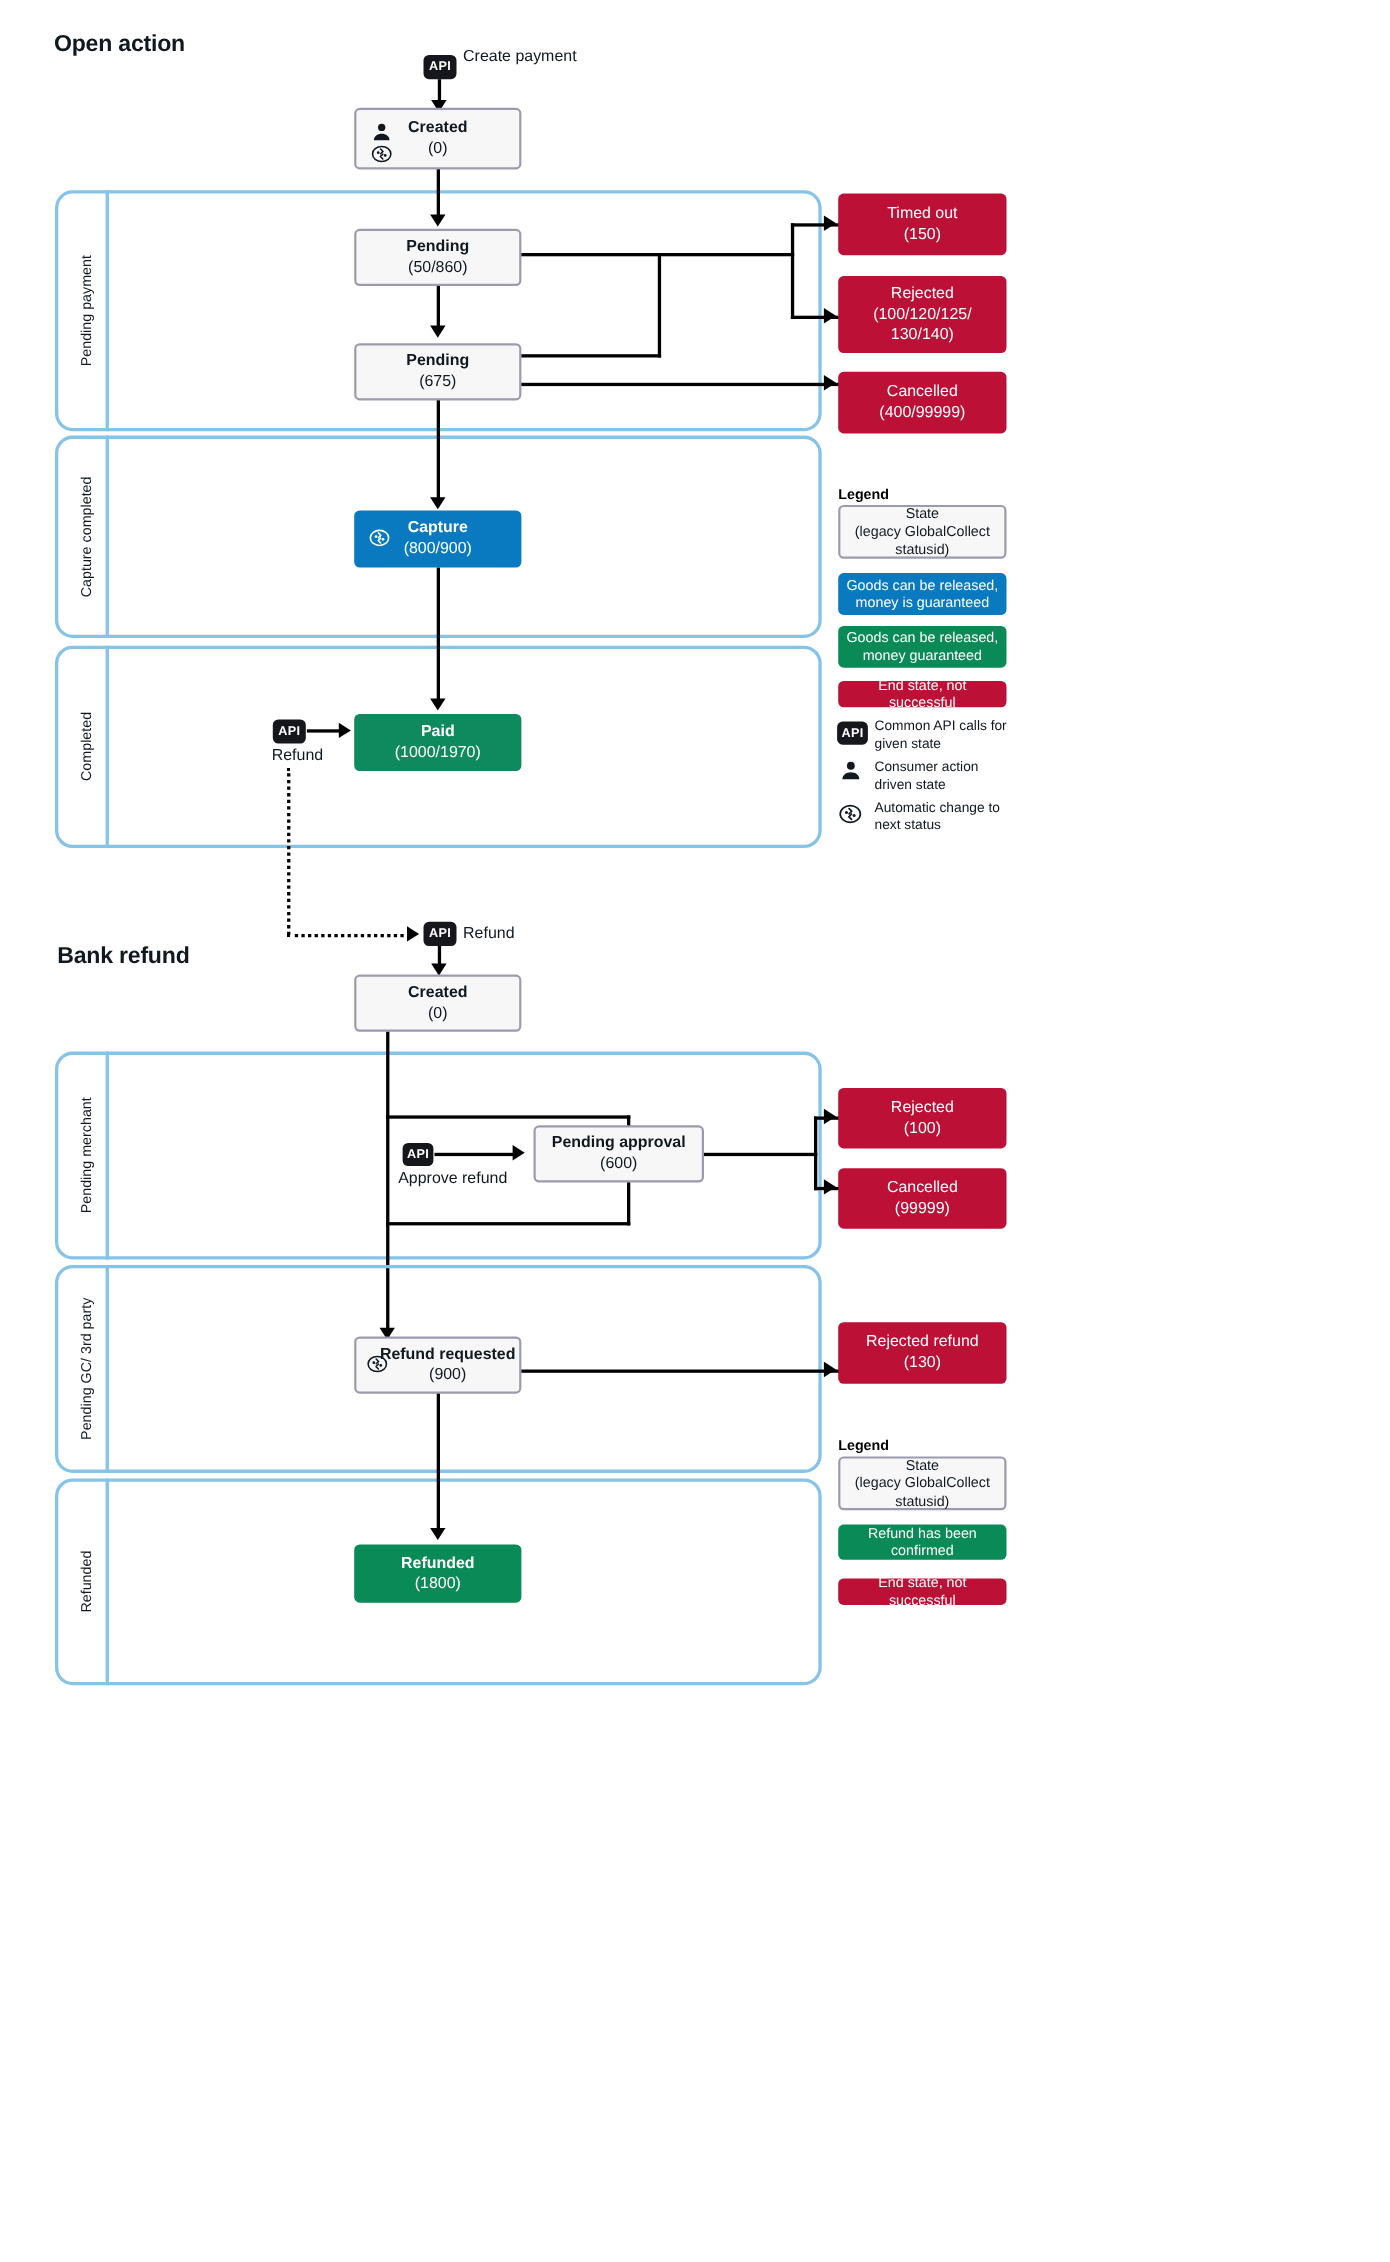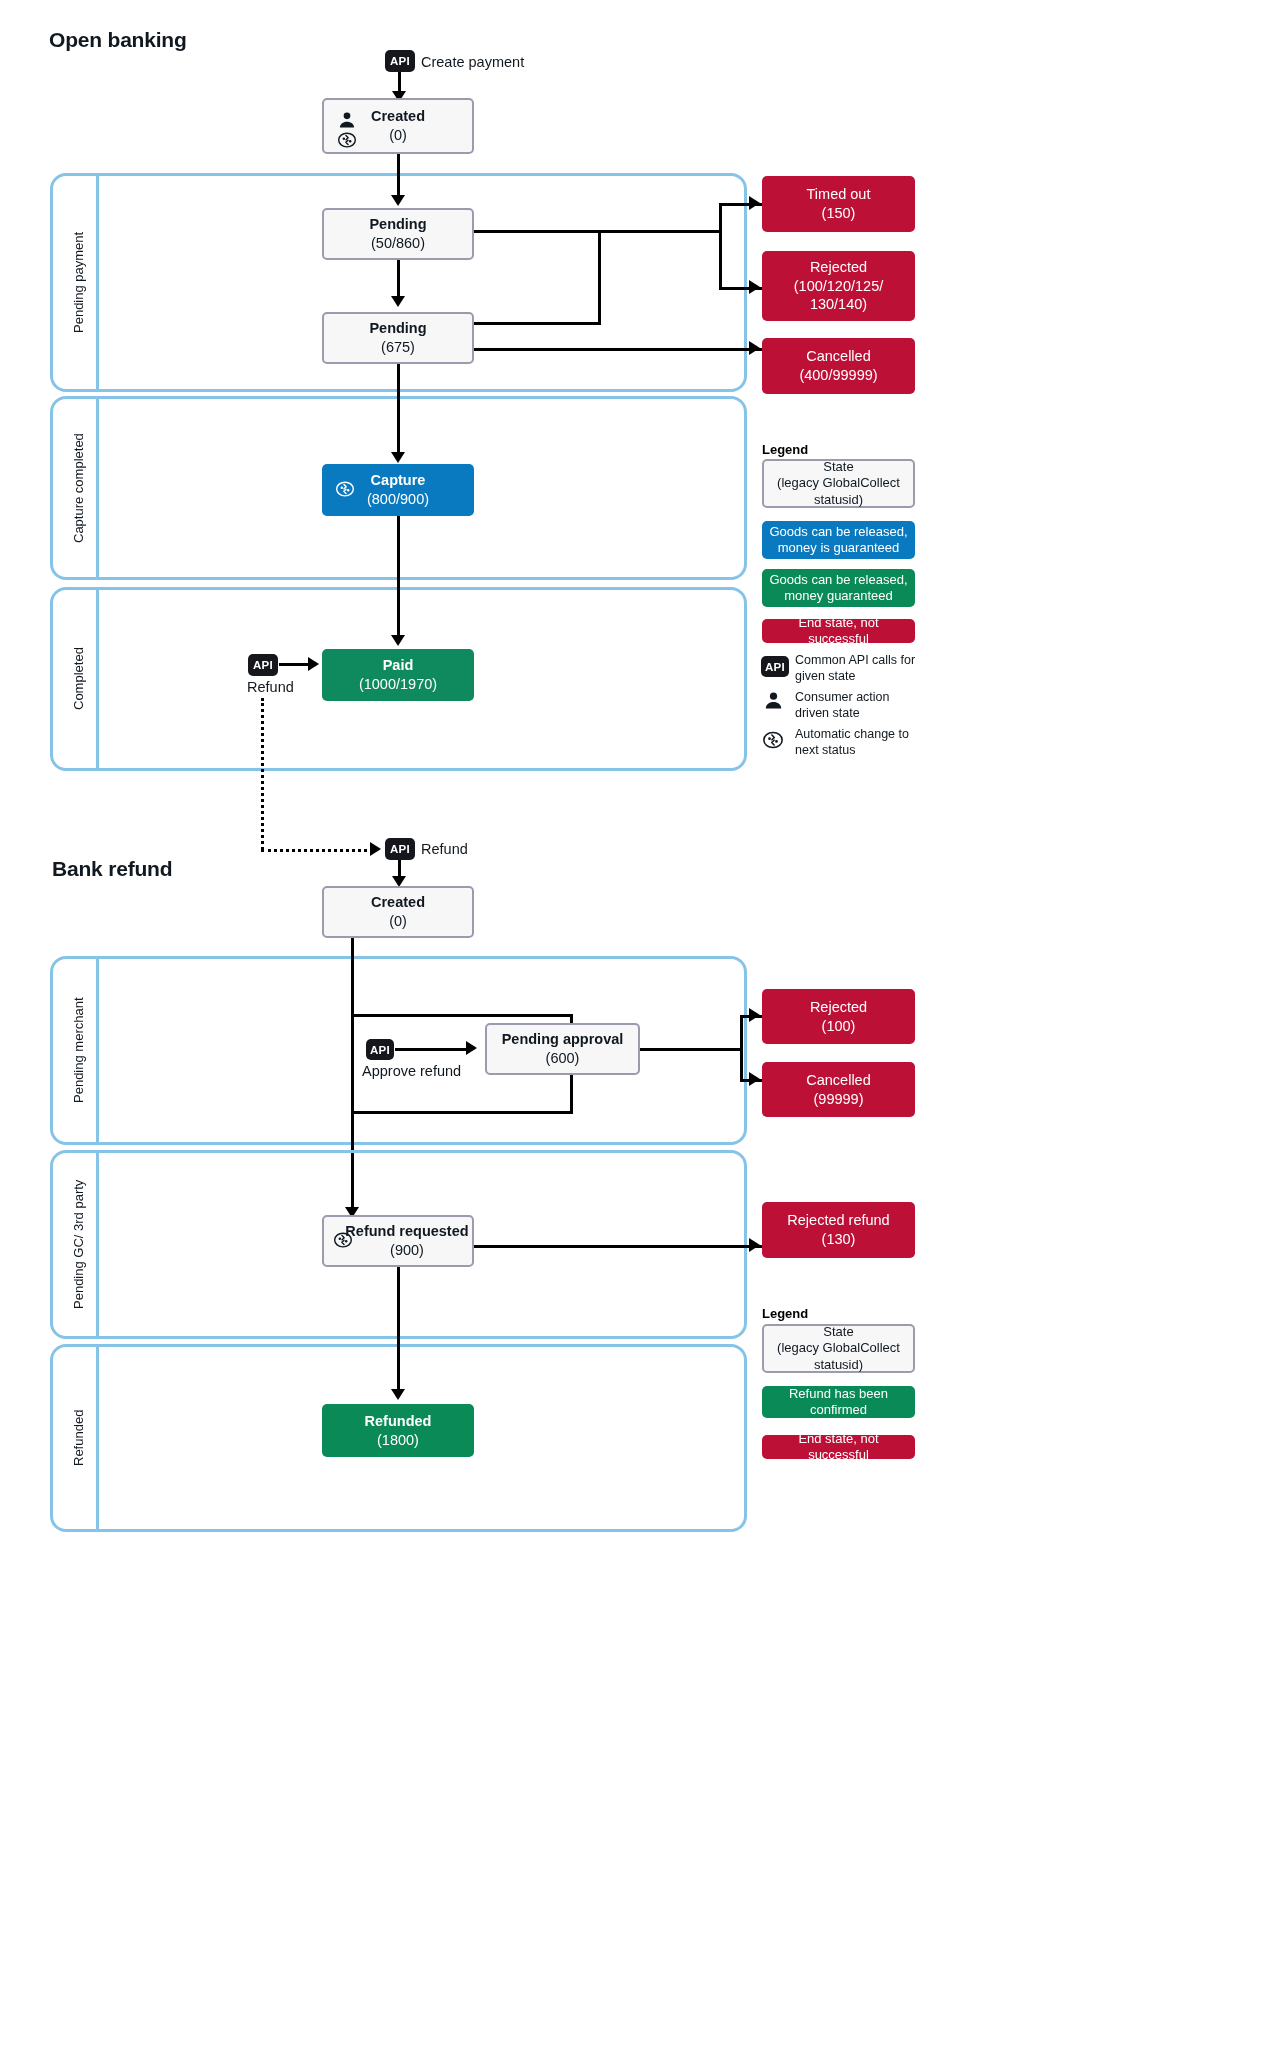--- a/index.html
+++ b/index.html
@@ -89,26 +89,26 @@
     border-top:11px solid #000;}
   .arrow-r{position:absolute;width:0;height:0;
     border-top:7px solid transparent;border-bottom:7px solid transparent;
     border-left:11px solid #000;}
 </style>
 </head>
 <body>
 
 <div id="stage">
 
-  <div class="section-title" style="left:49px;top:28px;">Open banking</div>
+  <div class="section-title" style="left:49px;top:28px;">Open action</div>
 
   <div class="api-badge" style="left:385px;top:50px;width:30px;height:22px;">
     <span>API</span>
   </div>
-  <div class="free-label" style="left:421px;top:54px;text-align:right;">Create payment</div>
+  <div class="free-label" style="left:421px;top:43px;text-align:right;">Create payment</div>
   <div class="v-line" style="left:398px;top:72px;height:21px;"></div>
   <div class="arrow-d" style="left:392px;top:91px;"></div>
 
   <div class="node state" style="left:322px;top:98px;width:152px;height:56px;">
     <span class="node-icon" style="top:10px;transform:none;">
       <svg width="20" height="20" viewBox="0 0 24 24">
           <circle cx="12" cy="7" r="4" fill="#101820"></circle>
           <path d="M3.5 21c0-4.2 3.8-7 8.5-7s8.5 2.8 8.5 7z" fill="#101820"></path>
         </svg>
     </span>

